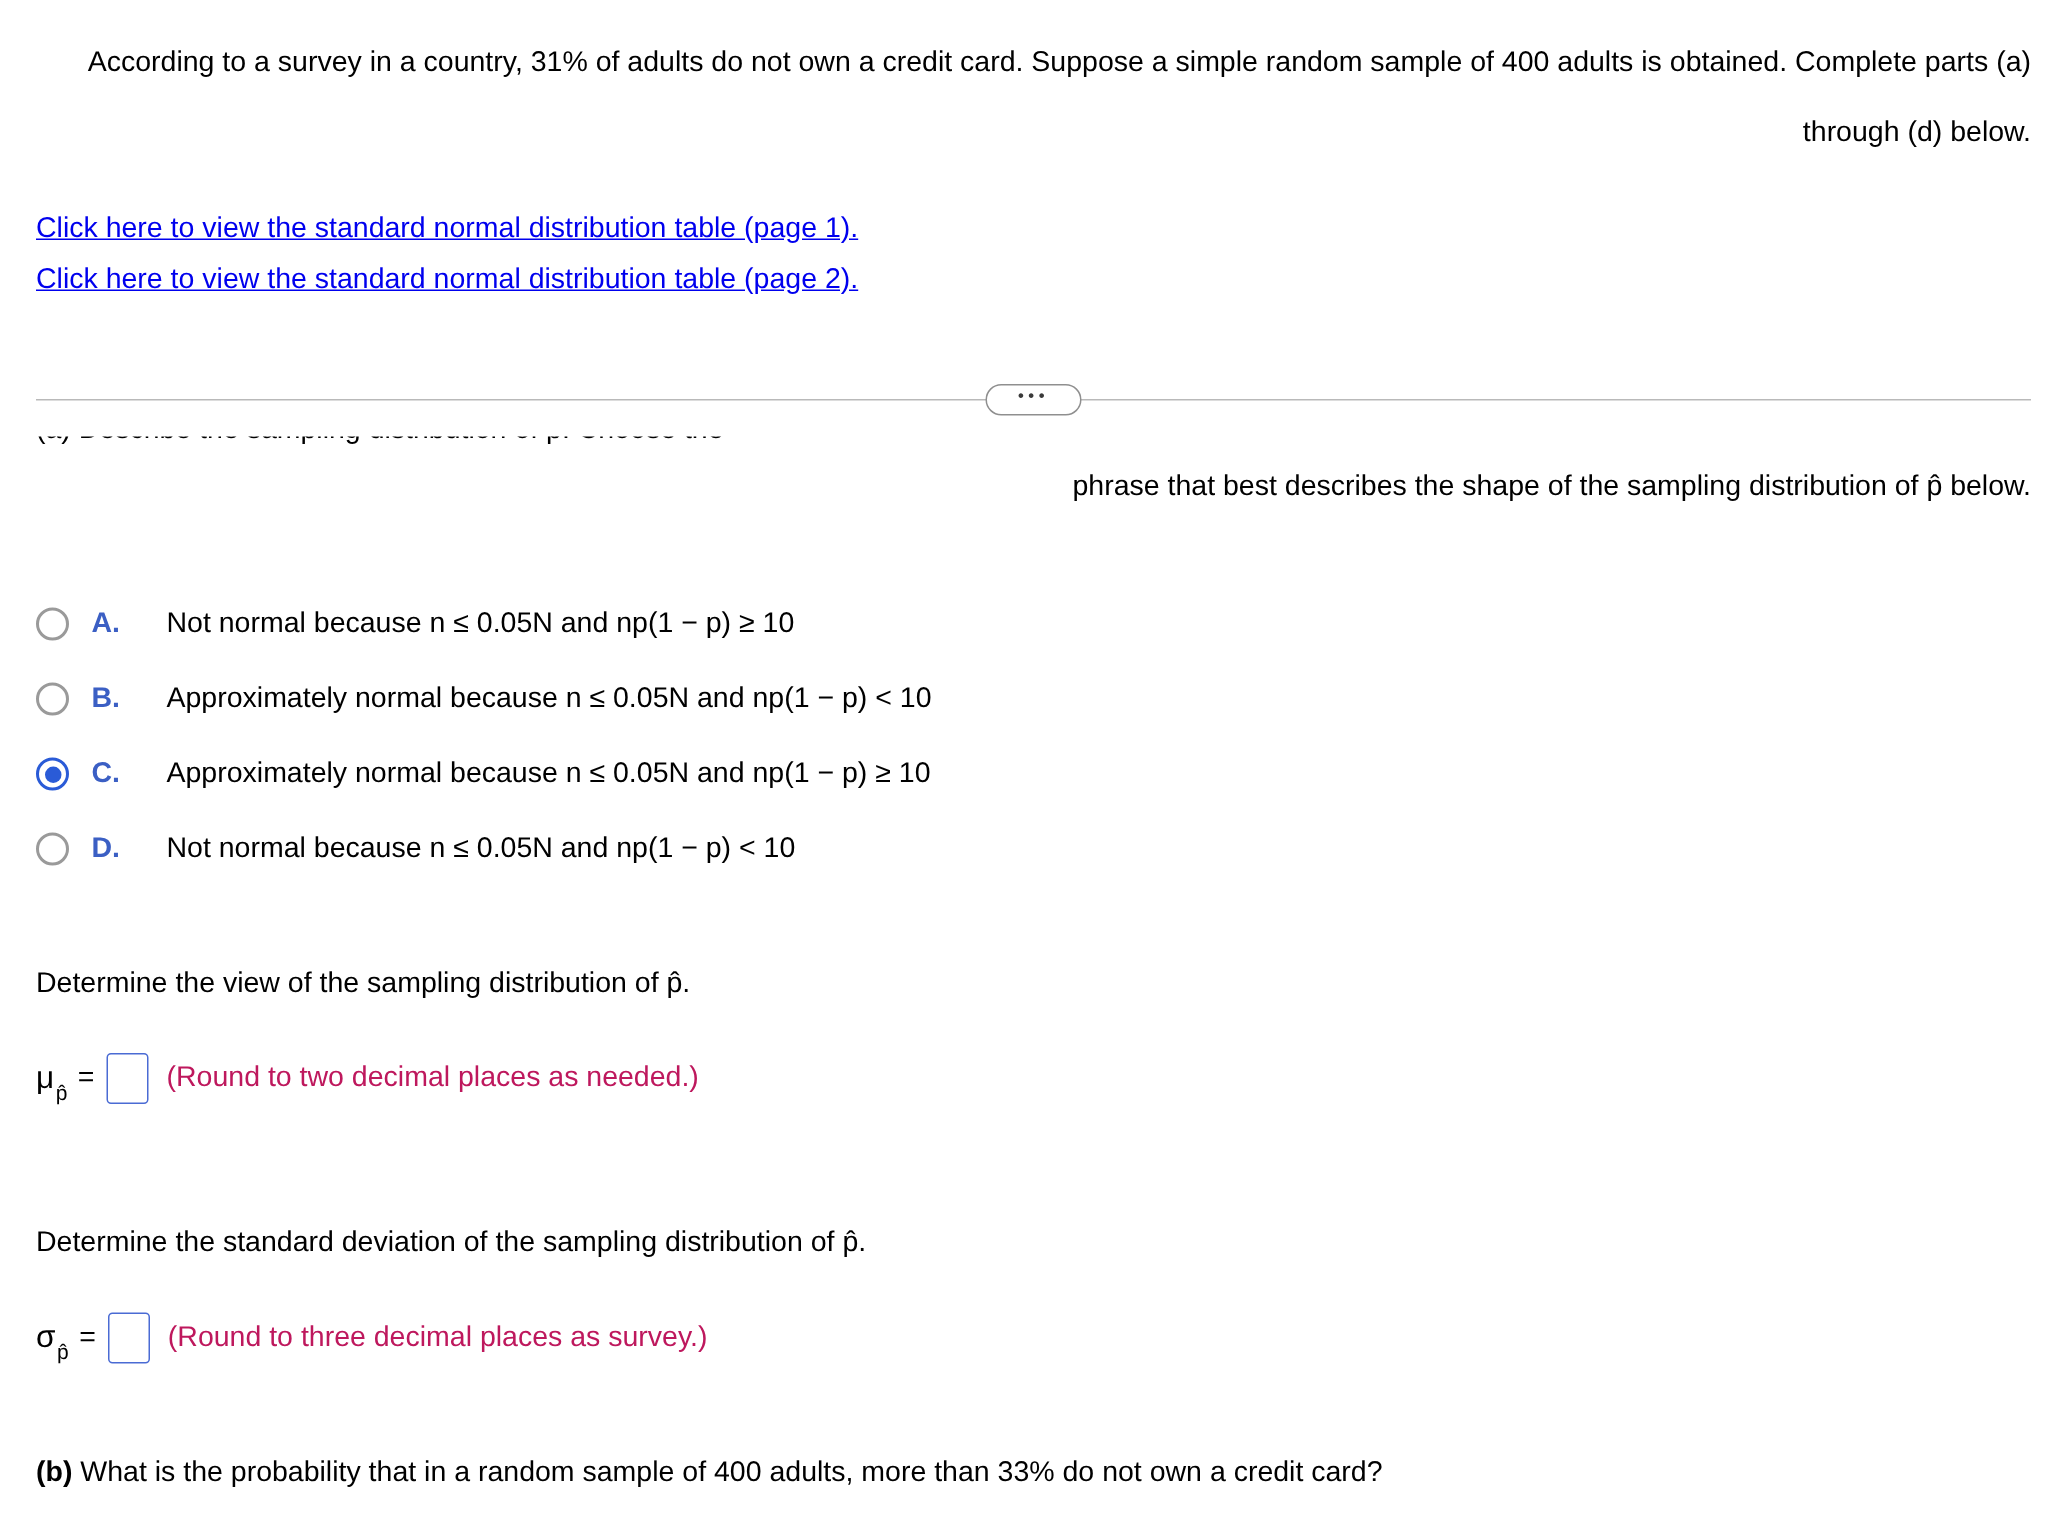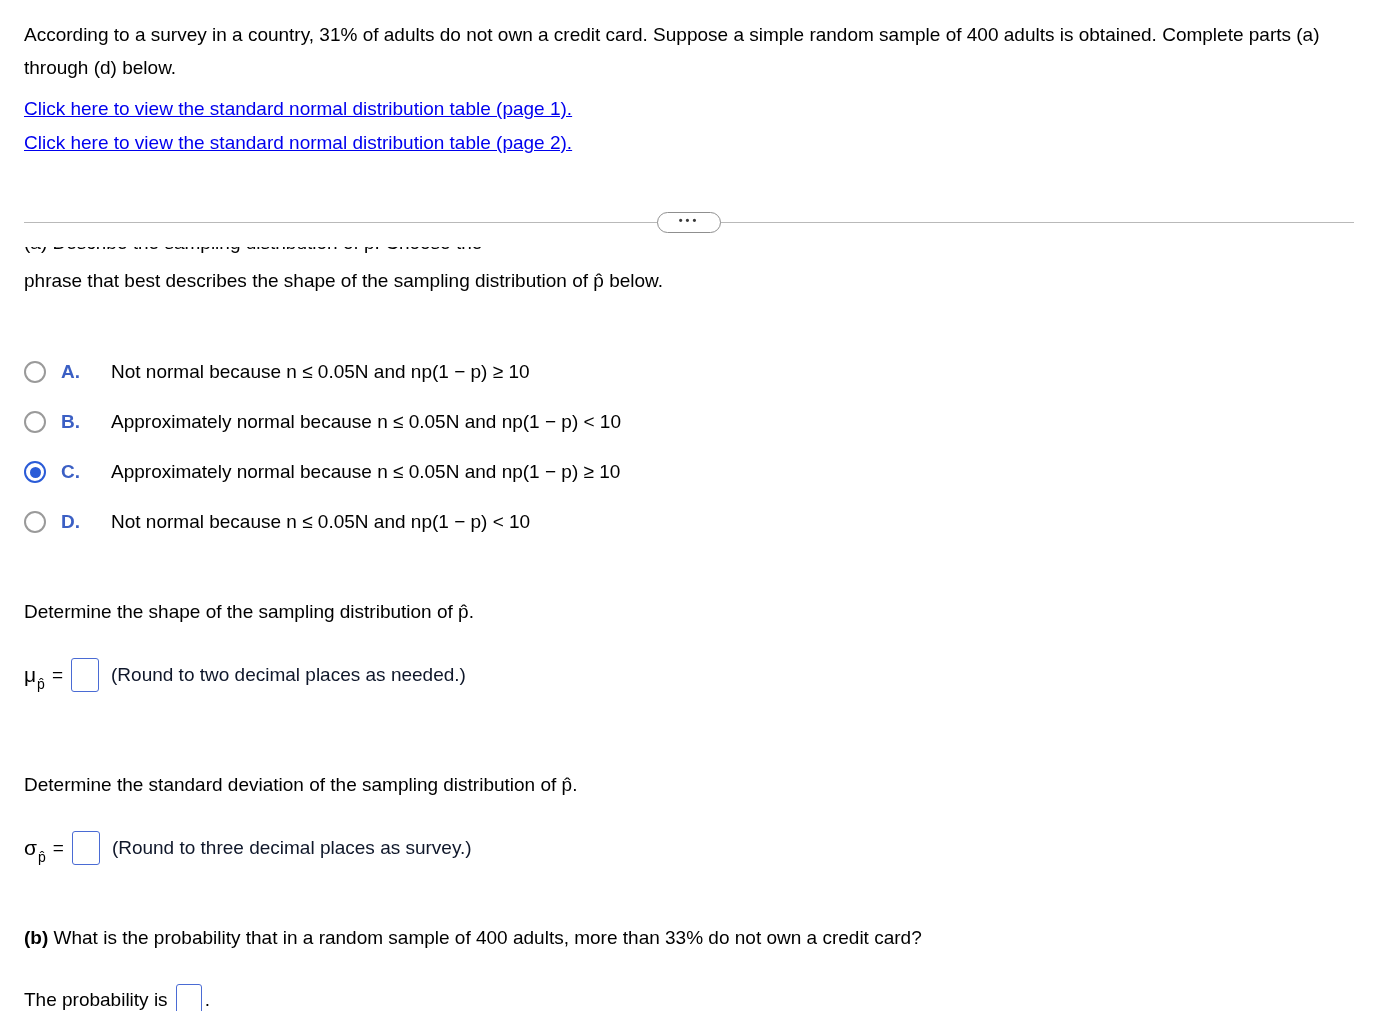--- a/index.html
+++ b/index.html
@@ -7,24 +7,25 @@
   body {
     width: 1378px;
     min-height: 1011px;
     font-family: "Liberation Sans", "DejaVu Sans", sans-serif;
     font-size: 19px;
     color: #000;
     padding: 18px 24px 24px 24px;
     overflow: hidden;
   }
   .intro {
-    line-height: 33px;
+    line-height: 47px;
     max-width: 1340px;
-  }
-  .links { margin-top: 8px; }
+    text-align: right;
+  }
+  .links { margin-top: 24px; }
   .links a {
     display: block;
     color: #0000EE;
     text-decoration: underline;
     line-height: 34px;
     cursor: pointer;
   }
   .divider {
     position: relative;
     margin-top: 62px;
@@ -61,20 +62,21 @@
   }
   .clipped-line span {
     display: block;
     line-height: 30px;
     margin-top: -19px;
     white-space: nowrap;
   }
   .question-line {
     margin-top: 6px;
     line-height: 33px;
+    text-align: right;
   }
   .options { margin-top: 50px; }
   .option-row {
     display: flex;
     align-items: center;
     height: 50px;
   }
   .radio {
     width: 22px;
     height: 22px;
@@ -126,21 +128,21 @@
     border: 1.5px solid #4a6bd4;
     border-radius: 3px;
     margin-left: 8px;
     font-family: "Liberation Sans", sans-serif;
     font-size: 18px;
     text-align: center;
     outline: none;
     background: #fff;
   }
   .hint {
-    color: #0f172a;
+    color: #be185d;
     margin-left: 12px;
   }
   .part-b {
     margin-top: 56px;
     line-height: 33px;
   }
   .part-b .bold { font-weight: bold; }
   .prob-row {
     display: flex;
     align-items: center;
@@ -199,21 +201,21 @@
   </div>
   <div class="option-row">
     <span class="radio">
         <span class="dot"></span>
       </span>
     <span class="option-letter">D.</span>
     <span class="option-text">Not normal because n ≤ 0.05N and np(1 − p) &lt; 10</span>
   </div>
 </div>
 
-<div class="prompt mean">Determine the shape of the sampling distribution of p̂.</div>
+<div class="prompt mean">Determine the view of the sampling distribution of p̂.</div>
 
 <div class="answer-row">
   <span class="sym-cluster">
       <span class="sym">μ</span>
       <span class="sub">p̂</span>
     </span>
   <span class="eq">=</span>
   <input class="answer-box" value="" style="">
   <span class="hint">(Round to two decimal places as needed.)</span>
 </div>

